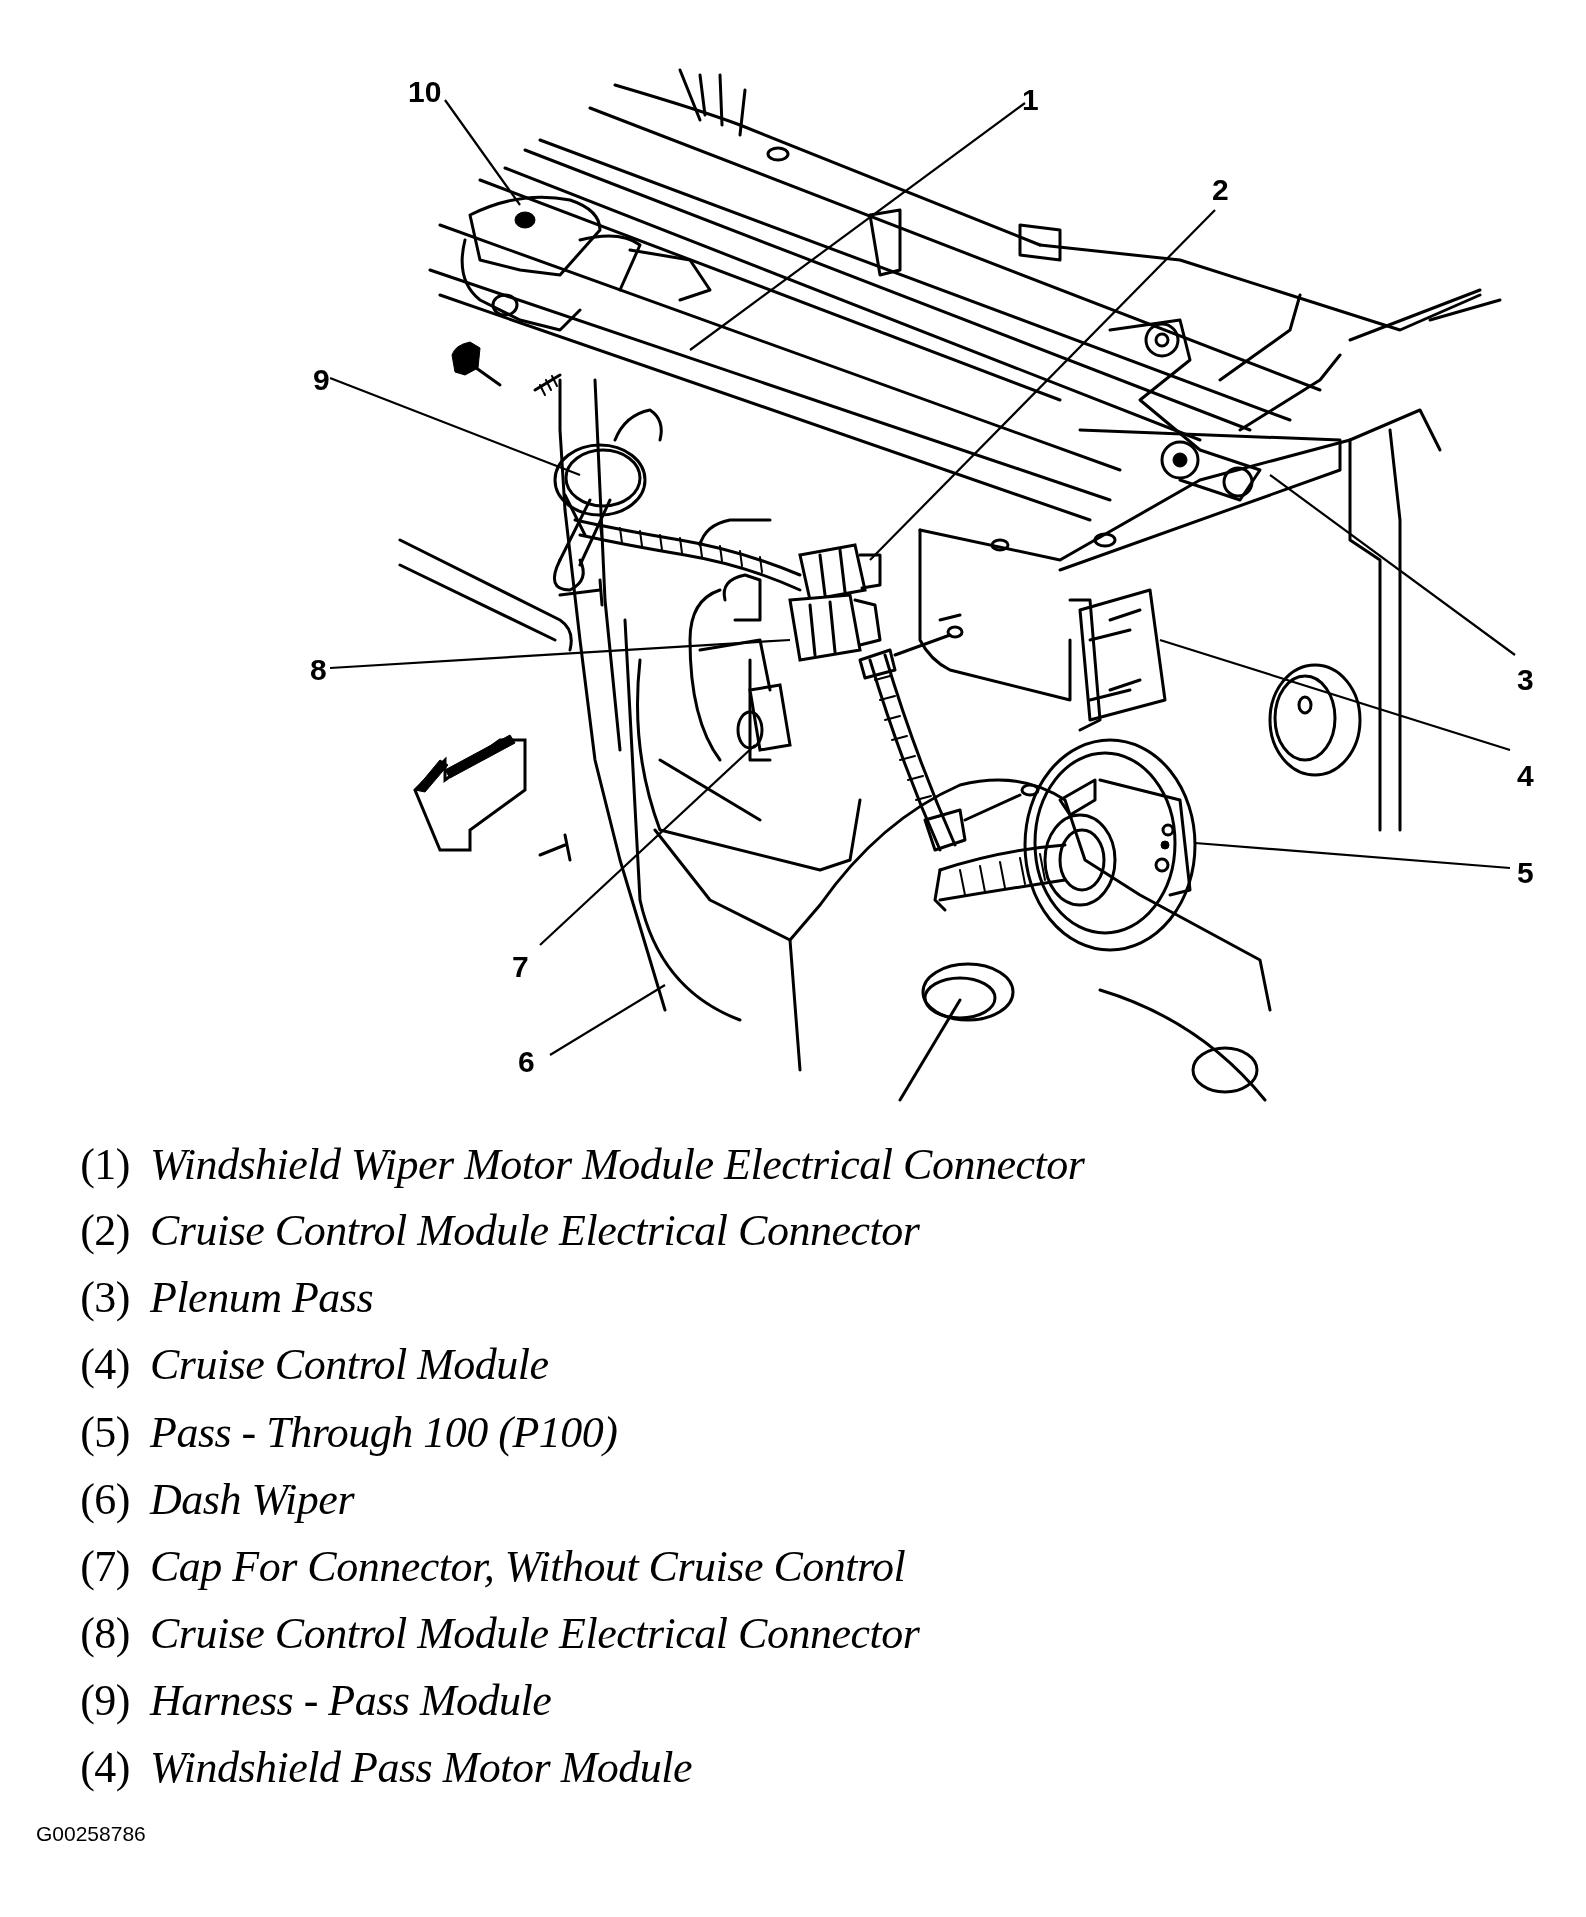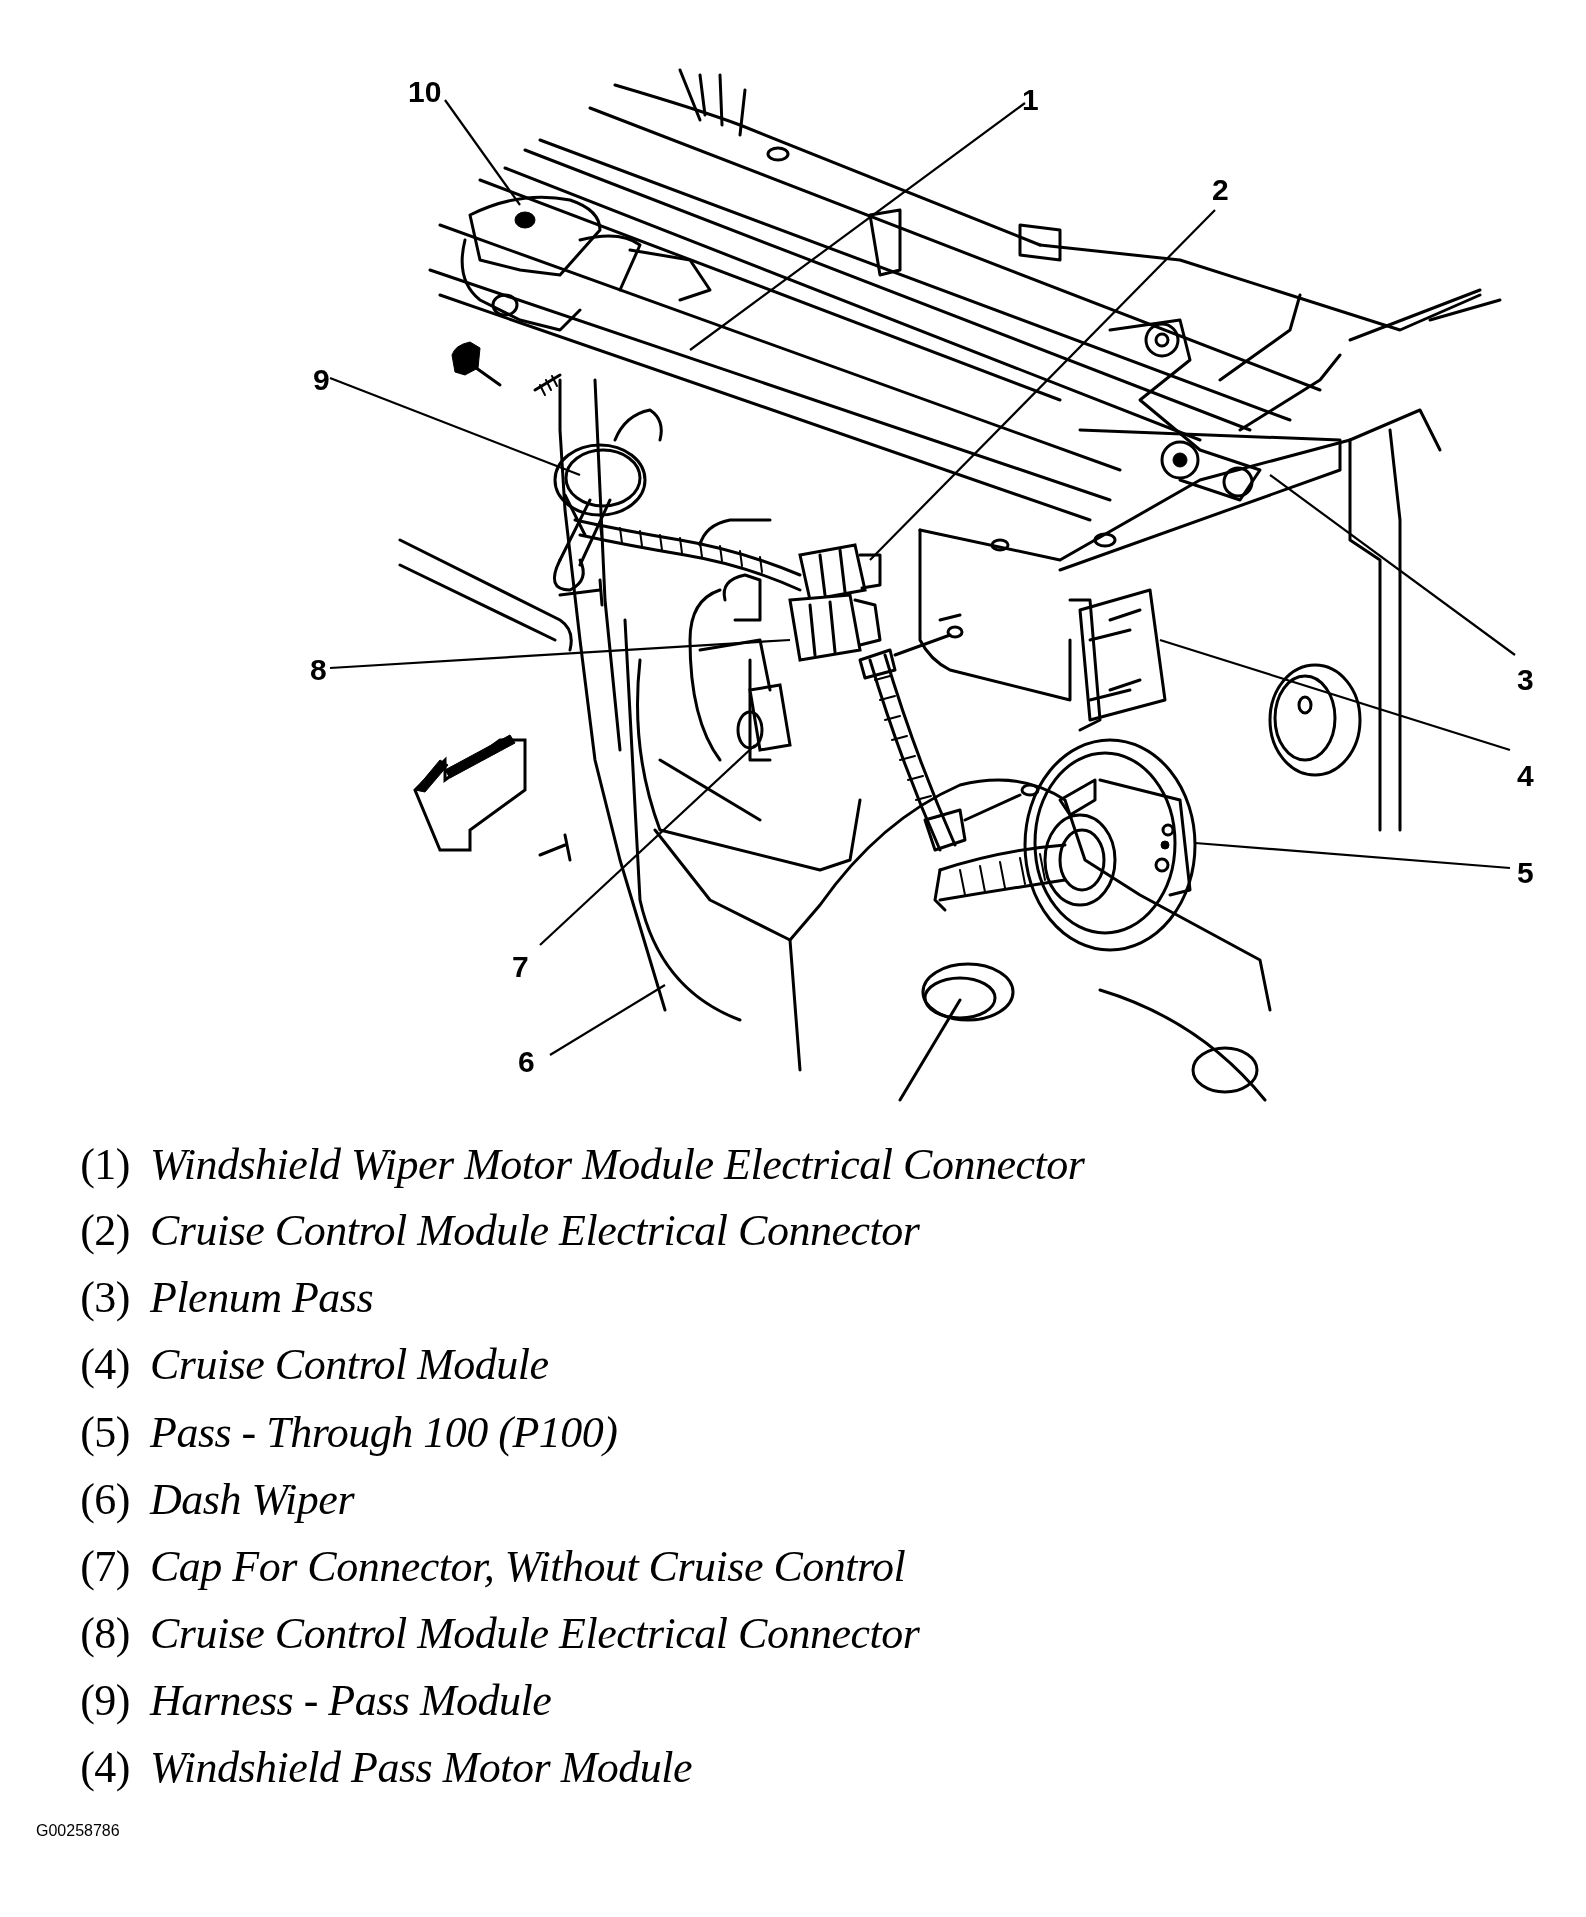--- a/index.html
+++ b/index.html
@@ -9,21 +9,21 @@
   .stroke { fill: none; stroke: #000; stroke-width: 3; stroke-linecap: round; stroke-linejoin: round; }
   .thin { fill: none; stroke: #000; stroke-width: 2; stroke-linecap: round; }
   .leader { fill: none; stroke: #000; stroke-width: 2.2; }
   .filled { fill: #000; stroke: #000; }
   .white { fill: #fff; stroke: #000; stroke-width: 3; }
   .callout { font-family: "Liberation Sans", sans-serif; font-size: 30px; font-weight: bold; fill: #000; }
   #legend { position: absolute; left: 0; top: 1135px; width: 1586px; }
   .legend-row { position: absolute; left: 0; height: 60px; font-size: 44px; line-height: 60px; white-space: nowrap; letter-spacing: -0.5px; }
   .legend-num { position: absolute; text-align: right; width: 130px; left: 0; }
   .legend-text { position: absolute; left: 150px; font-style: italic; }
-  #figure-id { position: absolute; left: 36px; top: 1822px; font-family: "Liberation Sans", sans-serif; font-size: 16px; }
+  #figure-id { position: absolute; left: 36px; top: 1822px; font-family: "Liberation Sans", sans-serif; font-size: 21px; }
 </style>
 </head>
 <body>
 
 <div id="diagram">
 <svg viewBox="0 0 1586 1120" xmlns="http://www.w3.org/2000/svg">
 
   <g>
     <path class="stroke" d="M615 85 Q700 110 740 125 L1040 245"></path>
     <path class="stroke" d="M590 108 L1320 390"></path>

